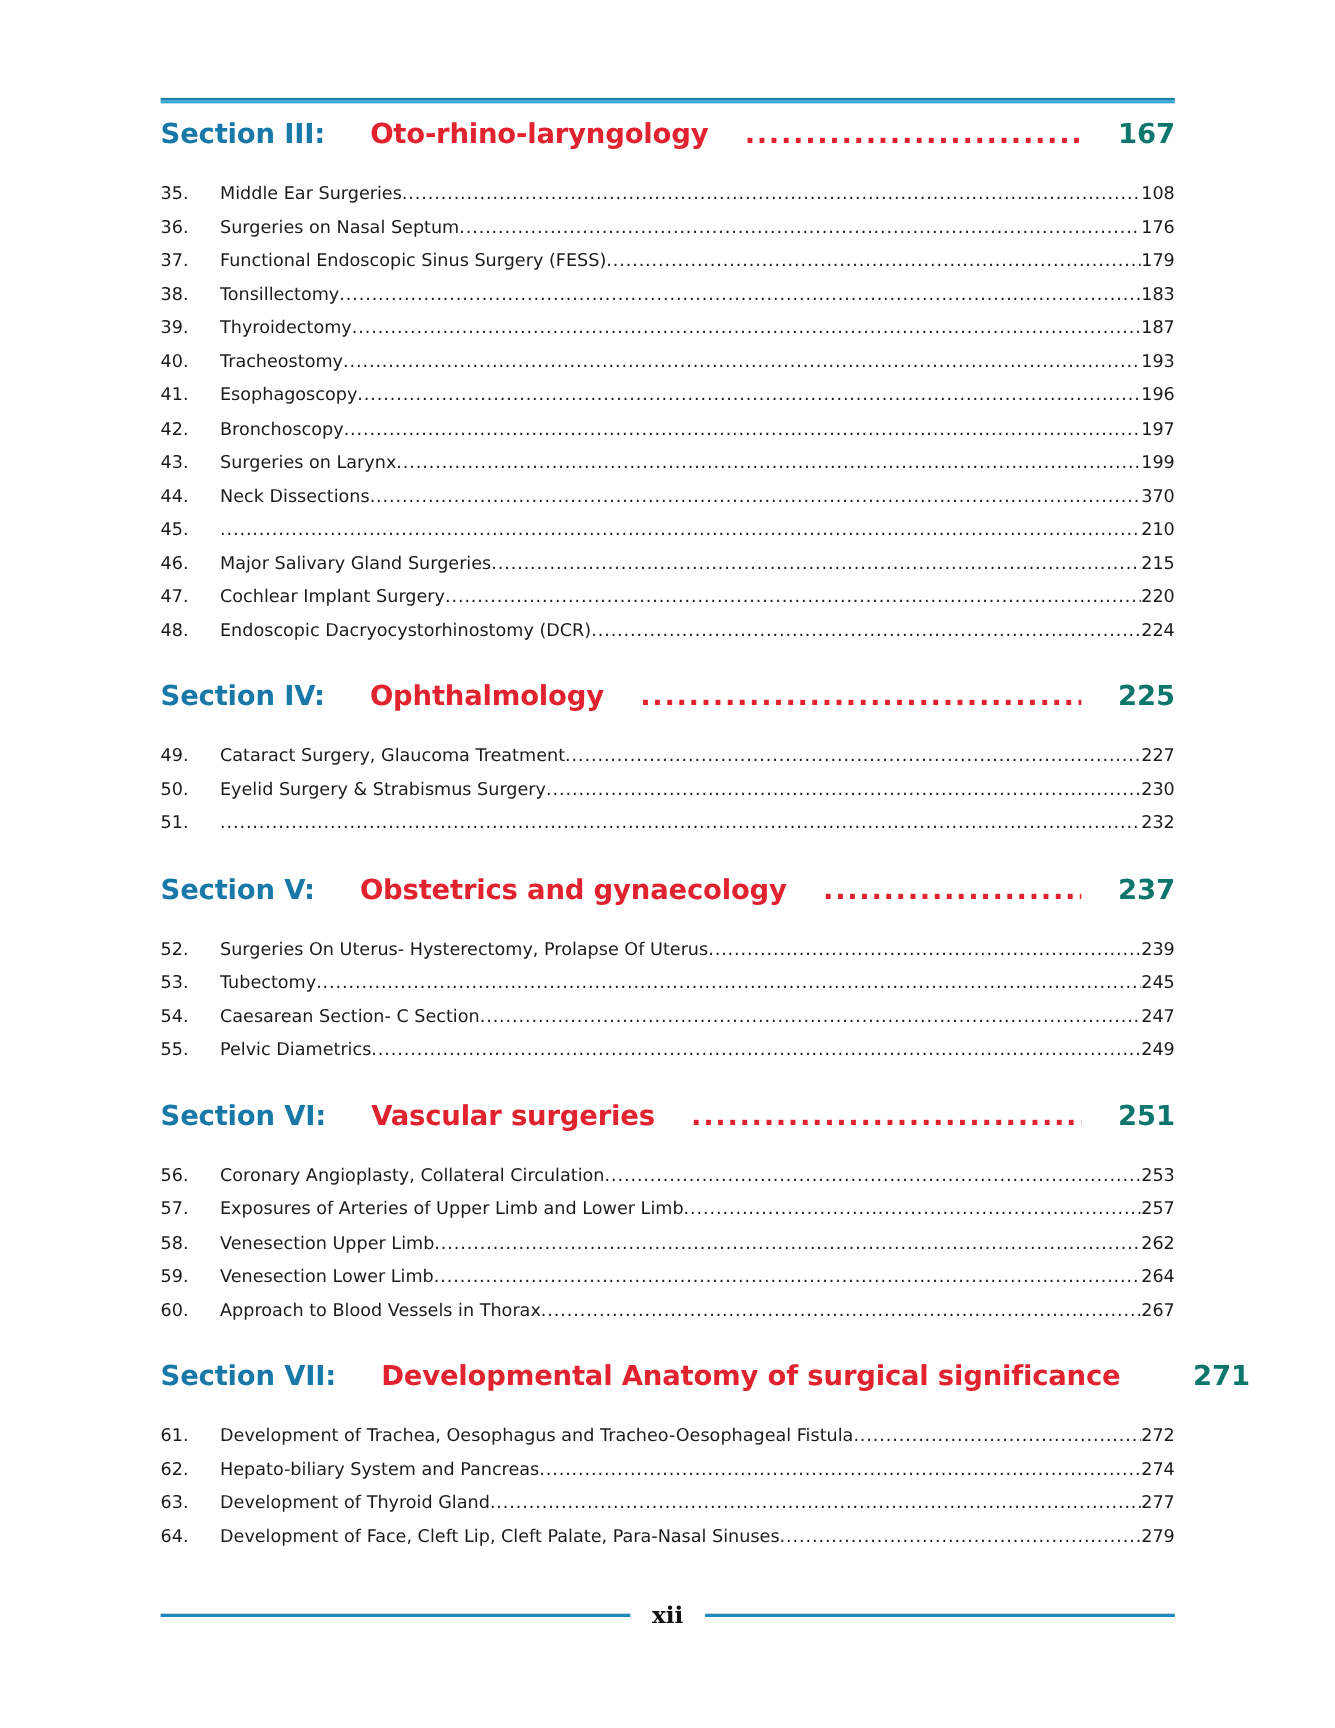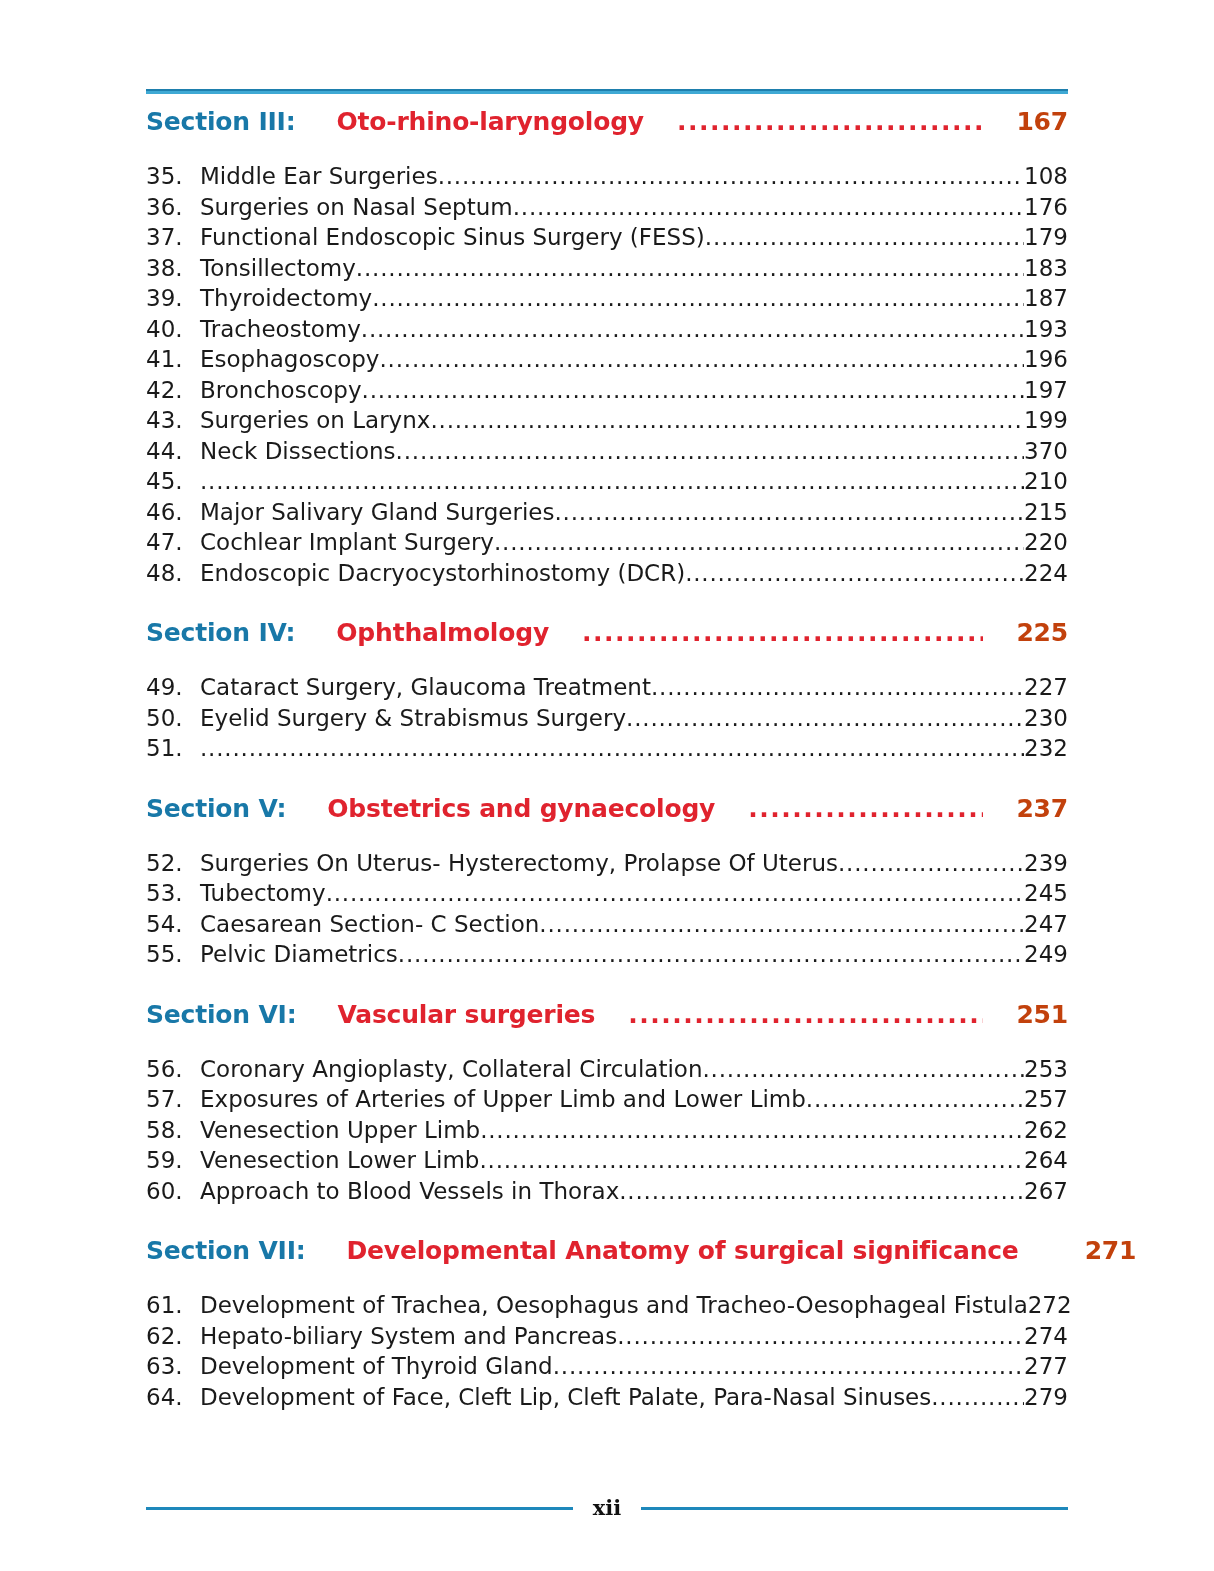--- a/index.html
+++ b/index.html
@@ -76,31 +76,31 @@
   }
   .section-head .leader {
     flex: 1 1 auto;
     overflow: hidden;
     color: #e0232e;
     letter-spacing: 1.5px;
     font-size: 25px;
     margin: 0 1px;
   }
   .section-head .sec-page {
-    color: #c2410c;
+    color: #0f766e;
     flex: 0 0 auto;
     text-align: left;
   }
 
   
   .entry {
     display: flex;
     align-items: baseline;
     width: 922px;
-    font-size: 23px;
+    font-size: 16px;
     line-height: 30.5px;
     color: #1a1a1a;
     white-space: nowrap;
     font-weight: 400;
   }
   .entry .num {
     flex: 0 0 auto;
     width: 54px;
     text-align: left;
   }
@@ -120,21 +120,21 @@
   }
 
   .group { margin-bottom: 0; }
   .gap-after-head { height: 22px; }
   .gap-before-head { height: 28px; }
 
   
   .footer {
     position: absolute;
     left: 0;
-    top: 1496px;
+    top: 1456px;
     width: 922px;
     height: 24px;
     display: flex;
     align-items: center;
     justify-content: center;
   }
   .footer .rule {
     height: 3px;
     background: #1e88bb;
     flex: 1 1 auto;

